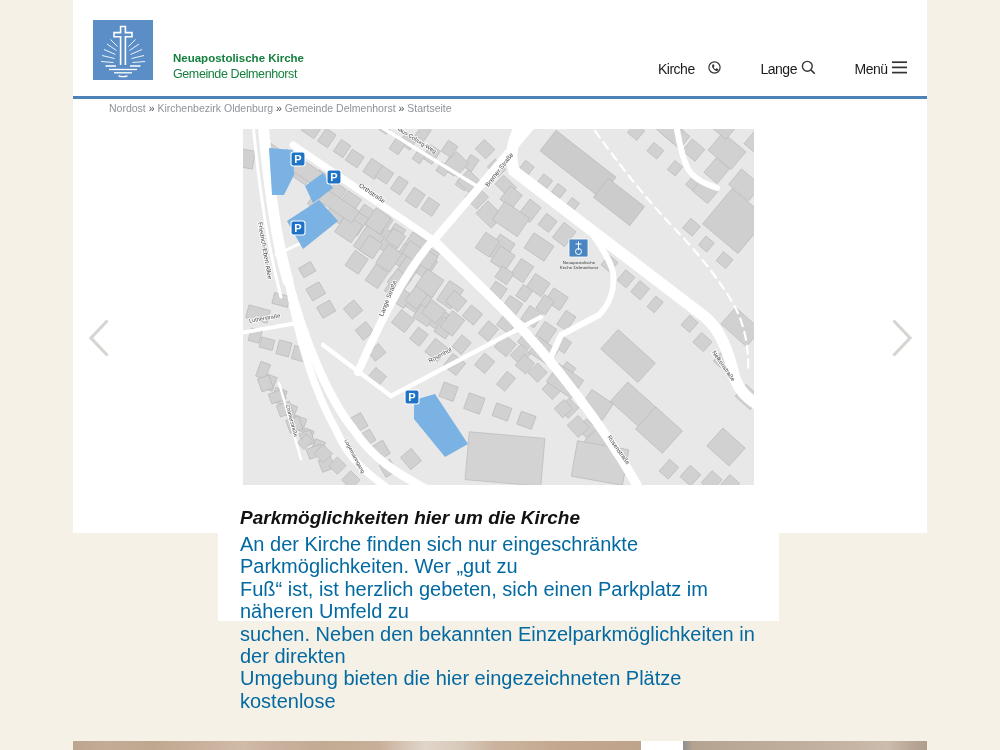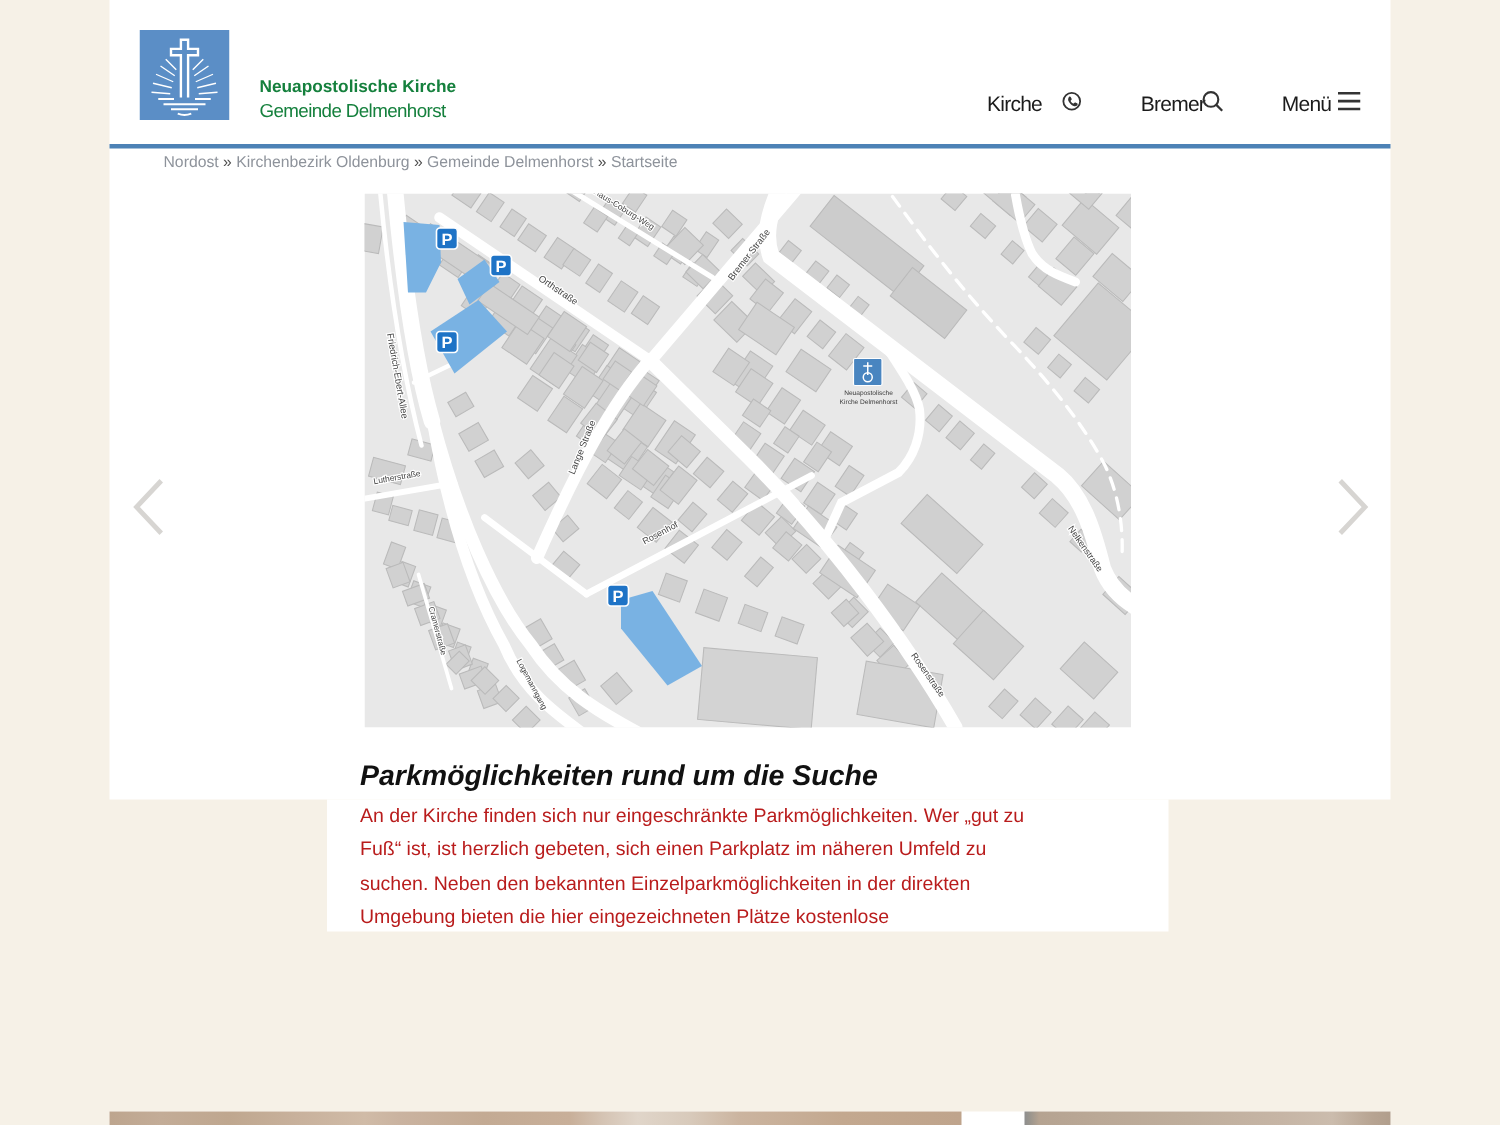--- a/index.html
+++ b/index.html
@@ -11,21 +11,21 @@
   .sitename { left:173px; top:51px; color:#15803d; }
   .sitename .l1 { font-size:11.5px; font-weight:bold; line-height:15px; }
   .sitename .l2 { font-size:12.5px; letter-spacing:-0.4px; line-height:15px; margin-top:1px; }
   .nav { top:61px; font-size:14px; letter-spacing:-0.5px; color:#1b1b1b; }
   .blueline { left:73px; top:96px; width:854px; height:3px; background:#4d82b6; }
   .crumbs { left:109px; top:102px; font-size:10.5px; color:#8e939b; }
   .crumbs b { color:#4d4d4d; font-weight:normal; }
   .map { left:243px; top:129px; width:511px; height:356px; }
   .head1 { left:240px; top:507px; font-size:19px; font-style:italic; font-weight:bold; color:#111; }
   .parabox { left:218px; top:533px; width:561px; height:88px; background:#fff; }
-  .para { left:240px; top:533px; width:520px; font-size:13px; line-height:22.4px; color:#b91c1c; }
+  .para { left:240px; top:533px; width:520px; font-size:20px; line-height:22.4px; color:#0369a1; }
   .gal { left:73px; top:741px; width:854px; height:9px; background:#fff; }
   .ph1 { left:0; top:0; width:568px; height:9px;
      background:linear-gradient(90deg,#bda58e 0%,#c3ac97 6%,#bfa78f 14%,#c8b19c 22%,#d0bba7 30%,
        #cab3a0 34%,#c3aa93 44%,#c8af99 54%,#d5c4b4 58%,#e0d5c9 62%,#d8cabb 68%,#cbb49f 74%,
        #c3a88f 86%,#bfa48c 100%); }
   .ph2 { left:610px; top:0; width:244px; height:9px;
      background:linear-gradient(90deg,#8e8e8e 0%,#9a958d 1.5%,#b5a391 4%,#baa896 20%,#bfae9c 45%,
        #c6b5a5 70%,#cbbcad 84%,#b7a492 95%,#b19e8c 100%); }
 </style></head>
 <body>
@@ -61,21 +61,21 @@
 <div class="abs sitename">
     <div class="l1">Neuapostolische Kirche</div>
     <div class="l2">Gemeinde Delmenhorst</div>
   </div>
 
 <div class="abs nav" style="left:658px;">Kirche</div>
 <svg class="abs" style="left:708px;top:61px" width="13" height="13" viewBox="0 0 13 13">
   <circle cx="6.5" cy="6.5" r="5.6" fill="none" stroke="#333" stroke-width="1.2"></circle>
   <path d="M4.6 3.6 c.5-.4 1.1-.3 1.3.2 l.5 1 c.2.4 0 .8-.4 1 -.3.2-.3.5-.1.9 .3.5.7.9 1.2 1.2 .4.2.7.2.9-.1 .2-.4.6-.6 1-.4 l1 .5 c.5.2.6.8.2 1.3 -.6.7-1.6.9-2.5.5 -1.5-.7-2.7-1.9-3.4-3.4 -.4-.9-.2-1.9.3-2.7z" fill="#333"></path>
 </svg>
-<div class="abs nav" style="left:760.5px;">Bremer</div>
+<div class="abs nav" style="left:760.5px;">Lange</div>
 <svg class="abs" style="left:801px;top:60px" width="15" height="15" viewBox="0 0 15 15">
   <circle cx="6.3" cy="6.3" r="4.9" fill="none" stroke="#333" stroke-width="1.4"></circle>
   <line x1="9.9" y1="9.9" x2="13.8" y2="13.8" stroke="#333" stroke-width="1.5"></line>
 </svg>
 <div class="abs nav" style="left:854.5px;text-align:center;">Menü</div>
 <svg class="abs" style="left:892px;top:61px" width="15" height="13" viewBox="0 0 15 13">
   <g stroke="#333" stroke-width="1.7">
       <line x1="0" y1="1.2" x2="15" y2="1.2"></line>
       <line x1="0" y1="6.4" x2="15" y2="6.4"></line>
       <line x1="0" y1="11.6" x2="15" y2="11.6"></line>
@@ -355,21 +355,21 @@
     </svg></div>
 
 <svg class="abs" style="left:88px;top:318px" width="22" height="40" viewBox="0 0 22 40">
   <polyline points="19.5,2.5 3,20 19.5,37.5" fill="none" stroke="#d7d5d2" stroke-width="3.2"></polyline>
 </svg>
 <svg class="abs" style="left:891px;top:318px" width="22" height="40" viewBox="0 0 22 40">
   <polyline points="2.5,2.5 19,20 2.5,37.5" fill="none" stroke="#d7d5d2" stroke-width="3.2"></polyline>
 </svg>
 
 <div class="abs parabox"></div>
-<div class="abs head1">Parkmöglichkeiten rund um die Suche</div>
+<div class="abs head1">Parkmöglichkeiten hier um die Kirche</div>
 <div class="abs para">An der Kirche finden sich nur eingeschränkte Parkmöglichkeiten. Wer „gut zu<br>
 Fuß“ ist, ist herzlich gebeten, sich einen Parkplatz im näheren Umfeld zu<br>
 suchen. Neben den bekannten Einzelparkmöglichkeiten in der direkten<br>
 Umgebung bieten die hier eingezeichneten Plätze kostenlose</div>
 
 <div class="abs gal">
     <div class="abs ph1"></div>
     <div class="abs ph2"></div>
   </div>
 

